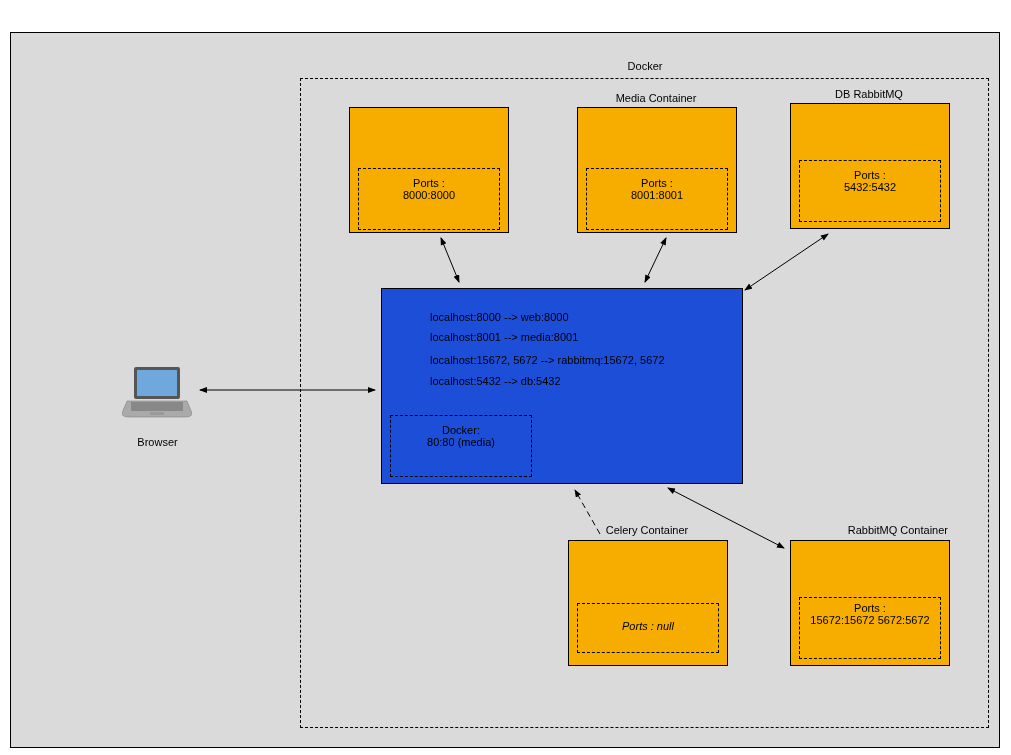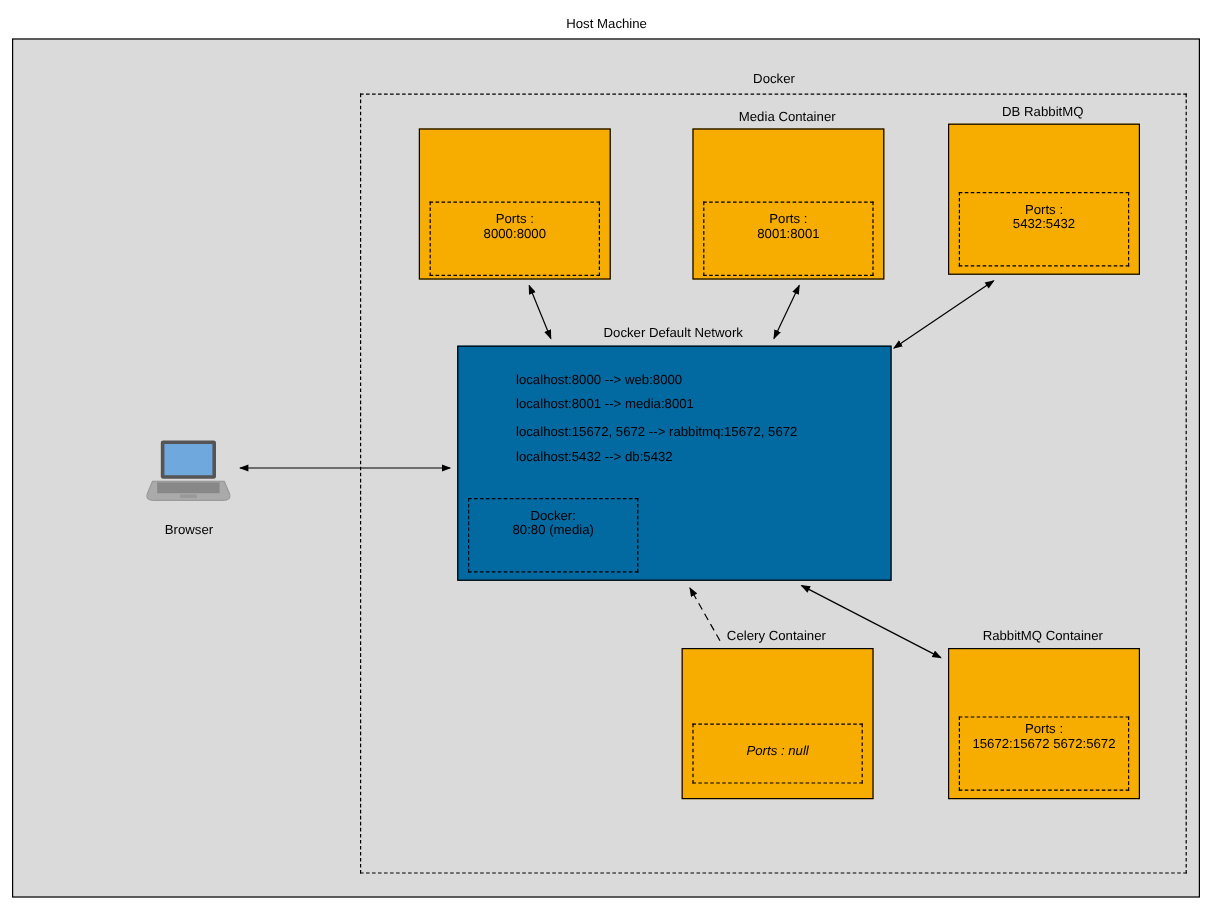--- a/index.html
+++ b/index.html
@@ -46,21 +46,21 @@
     text-align: center;
   }
   .ports-box .title {
     display: block;
   }
   .ports-box .value {
     display: block;
   }
   .network-box {
     position: absolute;
-    background: #0369a1;
+    background: #1d4ed8;
     border: 1px solid #000;
   }
   .net-line {
     position: absolute;
     white-space: nowrap;
     font-size: 11px;
   }
   svg.overlay {
     position: absolute;
     left: 0;
@@ -79,21 +79,20 @@
     stroke: #000;
     stroke-width: 1;
     fill: none;
   }
 </style>
 </head>
 <body>
 
 <div class="canvas">
 
-  <div class="label" style="left:0; top:14px; width:1011px;">Host Machine</div>
 
   <div class="host-box"></div>
 
   <div class="label" style="left:300px; top:60px; width:690px;">Docker</div>
 
   <div class="docker-box" style="left:300px; top:78px; width:687px; height:648px;"></div>
 
   <div style="position:absolute; left:122px; top:365px; width:70px; height:55px;">
     <svg width="70" height="55" viewBox="0 0 70 55">
       <rect x="12" y="2" width="46" height="32" rx="2" fill="#555"></rect>
@@ -122,42 +121,41 @@
   </div>
 
   <div class="label" style="left:790px; top:88px; width:158px;">DB RabbitMQ</div>
   <div class="container-box" style="left:790px; top:103px; width:158px; height:124px;">
     <div class="ports-box" style="left:8px; top:56px; width:140px; height:52px; padding-top:8px;">
       <span class="title">Ports :</span>
       <span class="value">5432:5432</span>
     </div>
   </div>
 
-  <div class="label" style="left:381px; top:272px; width:360px;">Docker Default Network</div>
 
   <div class="network-box" style="left:381px; top:288px; width:360px; height:194px;">
     <div class="net-line" style="left:48px; top:22px;">localhost:8000 --&gt; web:8000</div>
     <div class="net-line" style="left:48px; top:42px;">localhost:8001 --&gt; media:8001</div>
     <div class="net-line" style="left:48px; top:65px;">localhost:15672, 5672 --&gt; rabbitmq:15672, 5672</div>
     <div class="net-line" style="left:48px; top:86px;">localhost:5432 --&gt; db:5432</div>
 
     <div class="ports-box" style="left:8px; top:126px; width:140px; height:52px; padding-top:8px;">
       <span class="title">Docker:</span>
       <span class="value">80:80 (media)</span>
     </div>
   </div>
 
   <div class="label" style="left:568px; top:524px; width:158px;">Celery Container</div>
   <div class="container-box" style="left:568px; top:540px; width:158px; height:124px;font-style:italic;">
     <div class="ports-box" style="left:8px; top:62px; width:140px; height:48px; line-height:44px;">
       <span class="title">Ports : null</span>
     </div>
   </div>
 
-  <div class="label" style="left:790px; top:524px; width:158px;">RabbitMQ Container</div>
+  <div class="label" style="left:790px; top:524px; width:158px;text-align:right;">RabbitMQ Container</div>
   <div class="container-box" style="left:790px; top:540px; width:158px; height:124px;">
     <div class="ports-box" style="left:8px; top:56px; width:140px; height:56px; padding-top:4px;">
       <span class="title">Ports :</span>
       <span class="value">15672:15672
 5672:5672</span>
     </div>
   </div>
 
   <svg class="overlay">
     <defs>

